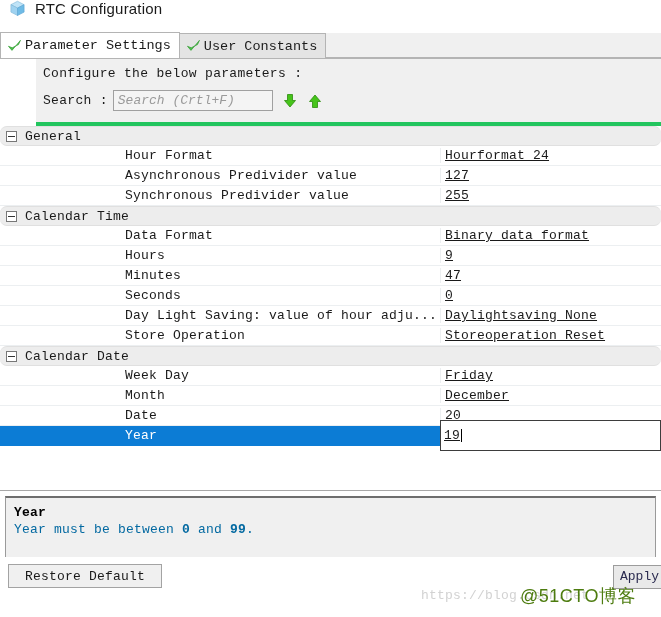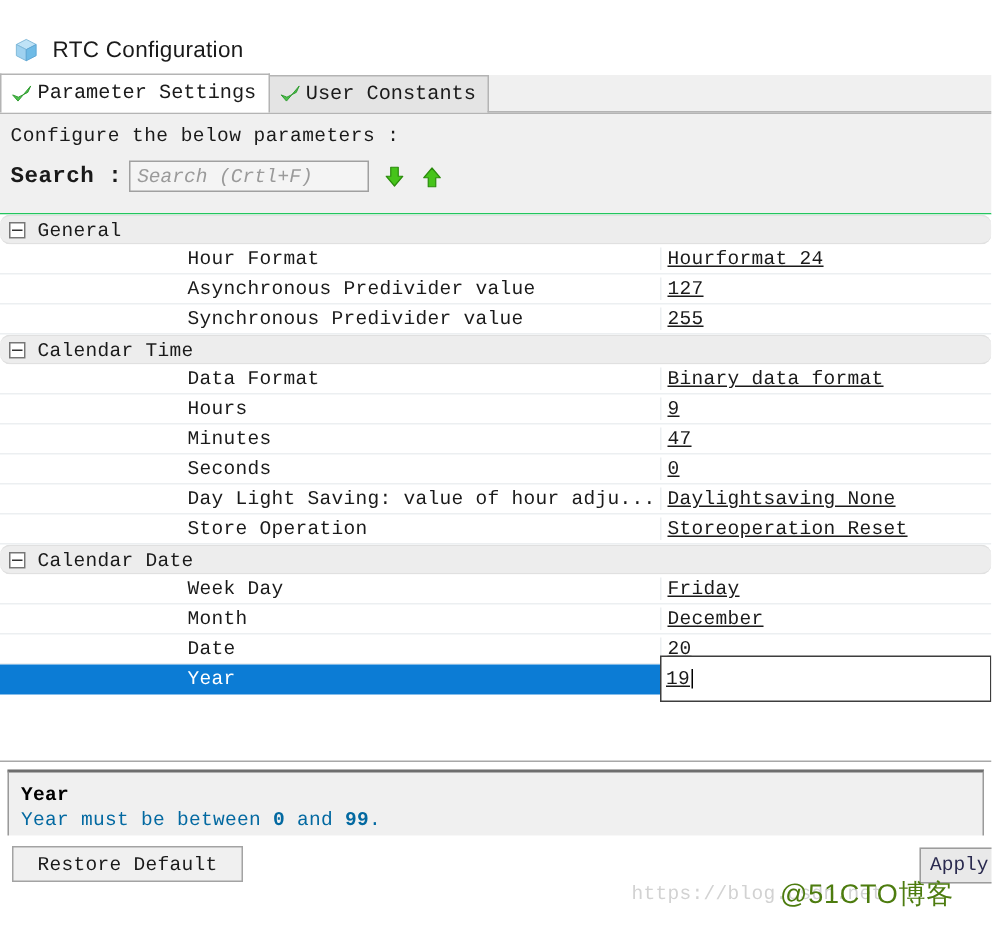--- a/index.html
+++ b/index.html
@@ -14,25 +14,24 @@
     font-family: "Liberation Mono", "DejaVu Sans Mono", monospace;
     font-size: 13px;
     color: #000000;
     position: relative;
   }
 
   
   #titlebar {
     height: 33px;
     display: flex;
-    align-items: center;
+    align-items: flex-start;
     padding-left: 9px;
     background: #ffffff;
     box-sizing: border-box;
-    margin-top: 17px;
   }
   #titlebar .app-icon {
     width: 17px;
     height: 17px;
     margin-right: 9px;
     flex: 0 0 auto;
     display: block;
   }
   #titlebar .title-text {
     font-family: "Liberation Sans", sans-serif;
@@ -83,42 +82,42 @@
   #tabstrip .tabfill {
     flex: 1 1 auto;
     height: 25px;
     border-bottom: 1px solid #b4b4b4;
     box-sizing: border-box;
   }
 
   
   #headerzone {
     background: #f0f0f0;
-    border-bottom: 1px solid #22c55e;
+    border-bottom: 4px solid #22c55e;
     padding: 0;
     box-sizing: border-box;
     height: 67px;
+    margin-left: 36px;
   }
   #configure-line {
     padding: 7px 0 0 7px;
     font-size: 13px;
     color: #1a1a1a;
     letter-spacing: .3px;
   }
   #search-row {
     display: flex;
     align-items: center;
     padding: 9px 0 0 7px;
   }
   #search-row .search-label {
-    font-size: 15px;
+    font-size: 13px;
     color: #1a1a1a;
     margin-right: 5px;
     letter-spacing: .3px;
-    font-weight: bold;
   }
   #search-input {
     width: 160px;
     height: 21px;
     box-sizing: border-box;
     border: 1px solid #a0a0a0;
     background: #f4f4f4;
     font-family: "Liberation Mono", monospace;
     font-size: 13px;
     font-style: italic;

